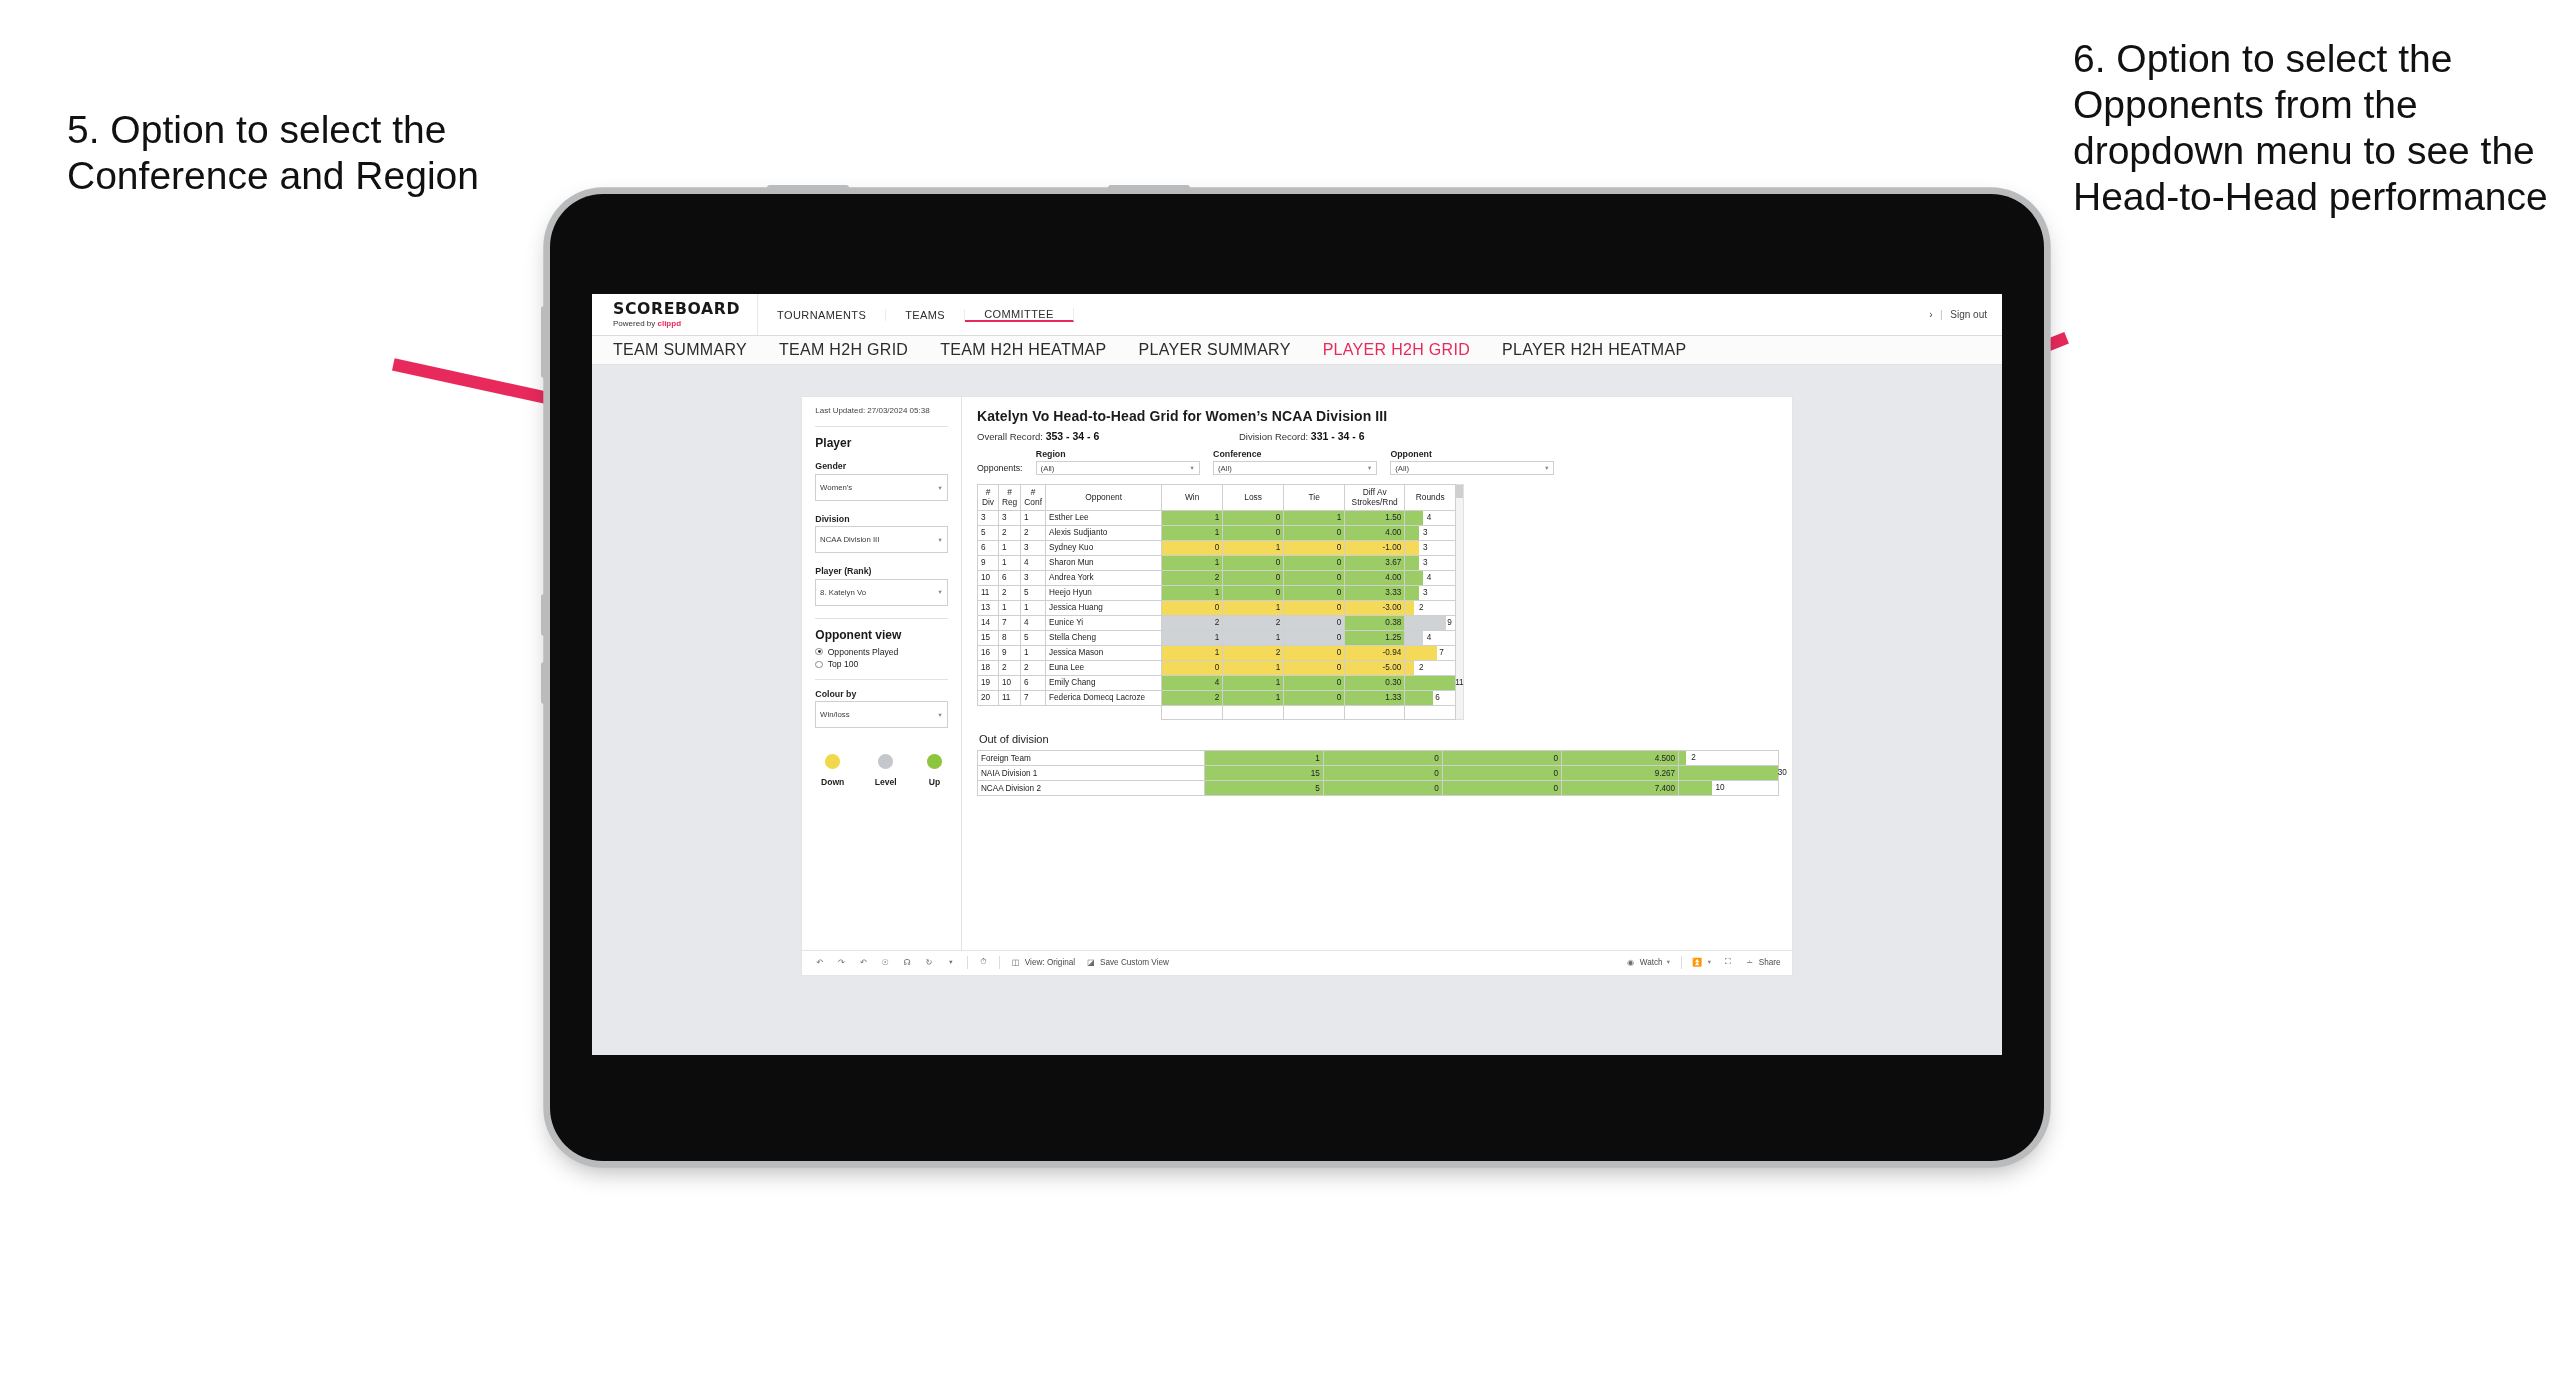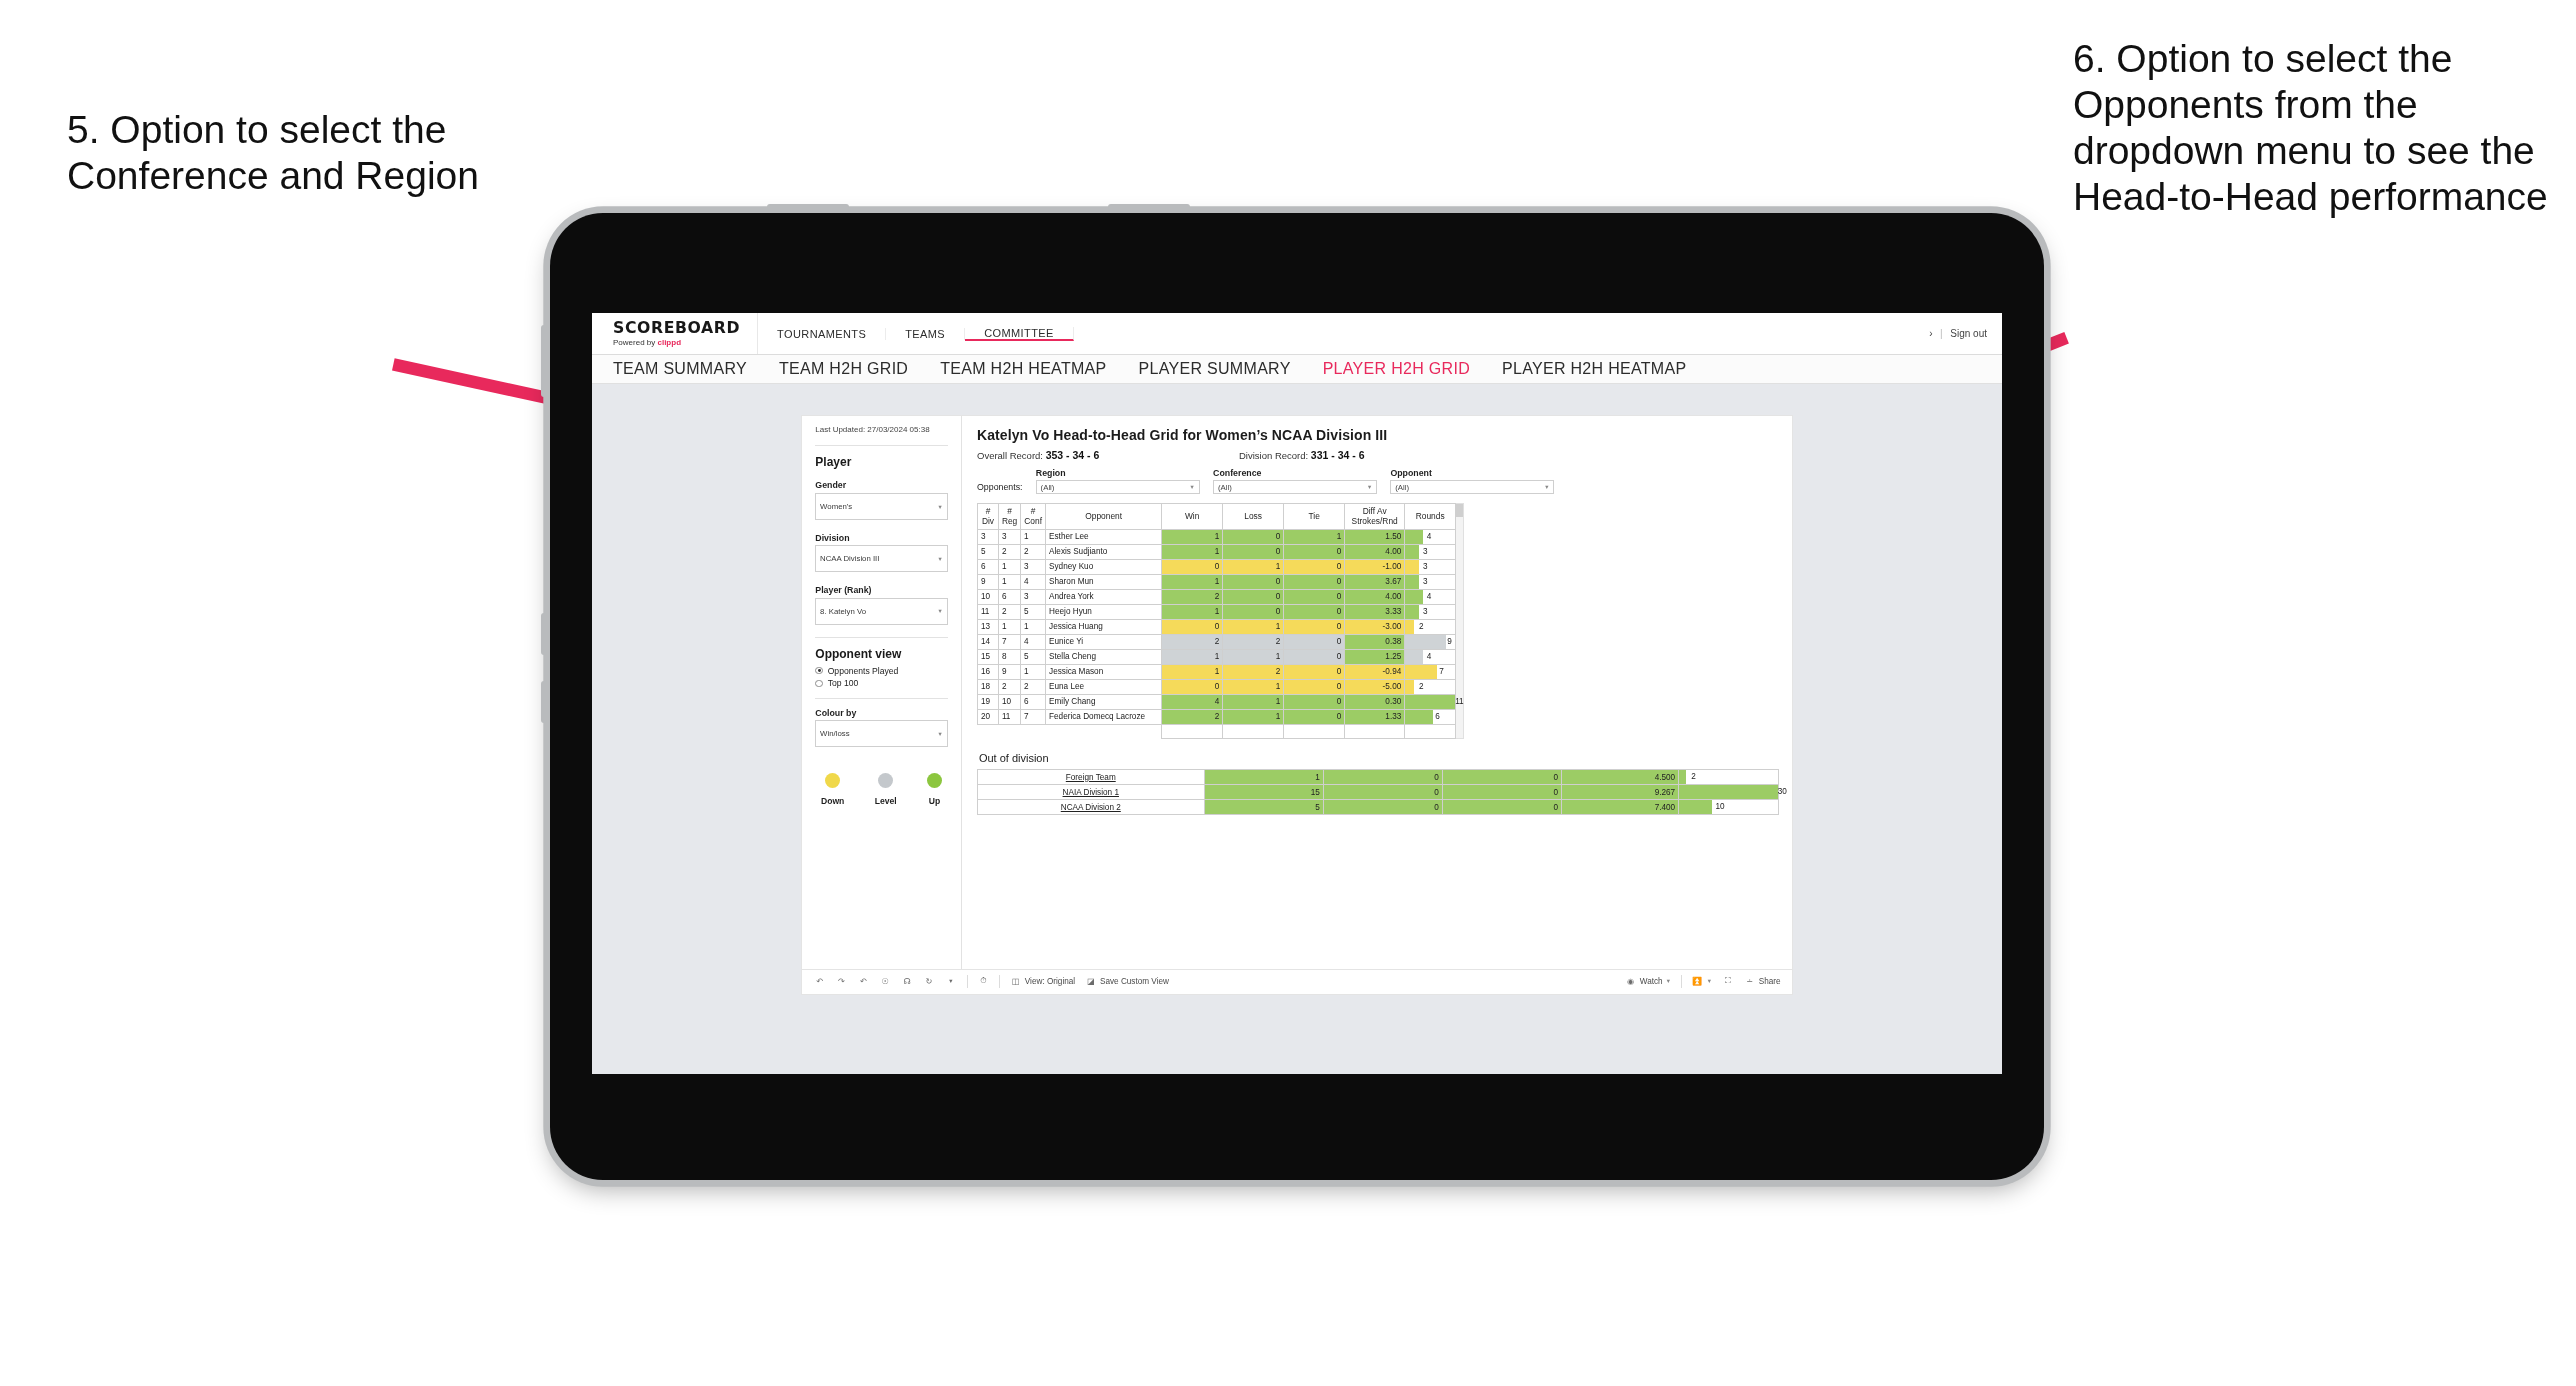--- a/index.html
+++ b/index.html
@@ -22,21 +22,21 @@
     white-space: pre-wrap;
   }
   #annot-left  { left: 67px;  top: 107px;  width: 447px; }
   #annot-right { left: 2073px; top: 36px; width: 504px; }
 
   .arrow-svg { position: absolute; left:0; top:0; width:2576px; height:1386px; pointer-events:none; }
 
   
   #tablet {
     position: absolute;
-    left: 550px; top: 213px;
+    left: 550px; top: 194px;
     width: 1494px; height: 967px;
     background: #0c0c0c;
     border-radius: 53px;
     box-shadow: 0 0 0 6.7px #b9bbbd, 0 9.5px 25px rgba(0,0,0,0.30);
   }
   .tab-btn { position:absolute; background:#b9bbbd; border-radius:2.9px; }
   #btn-power { left: -8.6px; top: 112px; width: 5.7px; height: 72px; }
   #btn-vol-1 { left: -8.6px; top: 400px; width: 5.7px; height: 42px; }
   #btn-vol-2 { left: -8.6px; top: 468px; width: 5.7px; height: 42px; }
   #btn-top-1 { left: 217px; top: -8.6px; width: 82px; height: 5.7px; }
@@ -187,21 +187,21 @@
   td.rounds { padding:0; position:relative; }
   .rbar { position:absolute; left:0; top:0; bottom:0; }
   .rnum { position:relative; padding-left:2.9px; line-height:14px; }
   .scrollcol { width: 7.6px; background:#f3f3f3; border:1px solid #e0e0e0; border-left:none; }
   .scrollthumb { width:100%; height:13.3px; background:#cfcfcf; }
   .blankzone td { height: 42px; border-top:none; }
 
   .ood-title { font-size: 11px; color:#1b1b1b; margin: 13.3px 0 4.8px 1.9px; }
   table.ood { border-collapse:collapse; font-size:8.2px; color:#222; table-layout:fixed; }
   table.ood td { border:1px solid #cfcfcf; height: 14.7px; padding: 0 2.9px; background:#fff; }
-  td.ood-name { text-align:center;text-decoration:underline; }
+  td.ood-name { text-align:left; }
 
   
   #viz-toolbar {
     height: 25px; border-top:1px solid #e4e4e4;
     display:flex; align-items:center; gap:9.5px;
     padding: 0 11.4px; background:#fff;
     font-size: 8.2px; color:#4a4a4a;
   }
   .tb-ic { width:12.4px; height:12.4px; display:flex; align-items:center; justify-content:center; color:#6c6c6c; cursor:pointer; }
   .tb-item { display:flex; align-items:center; gap:2.9px; cursor:pointer; }

